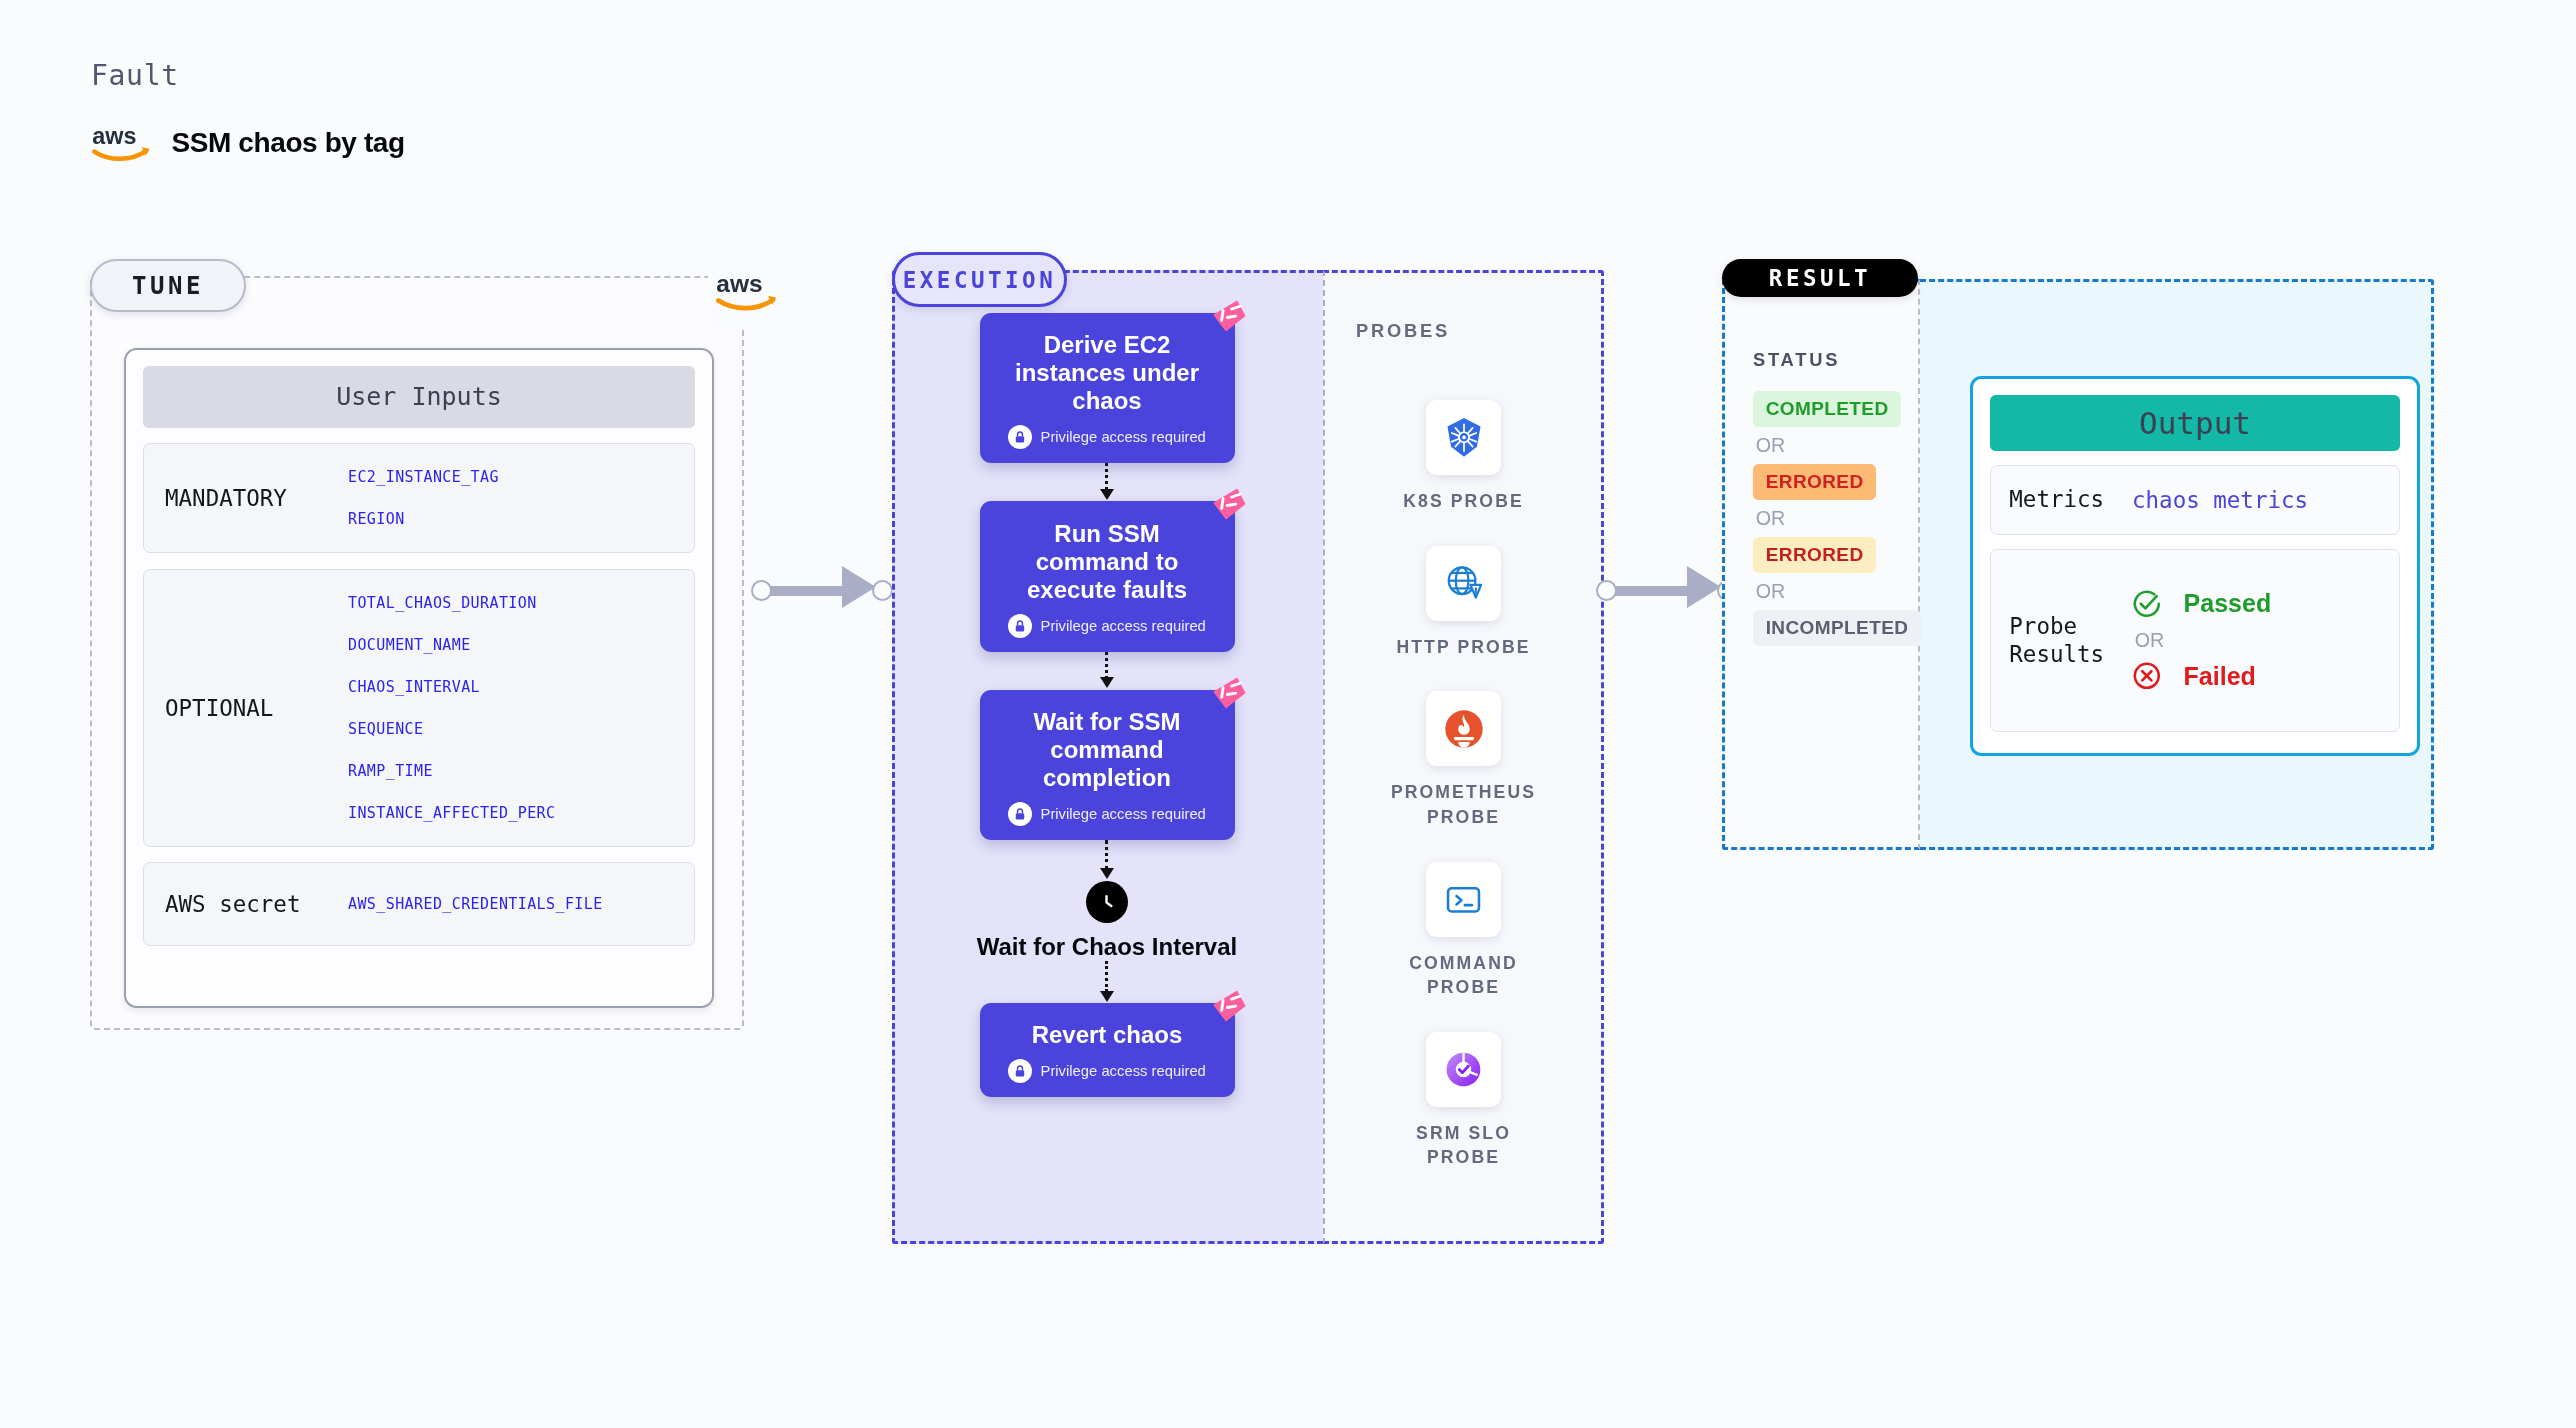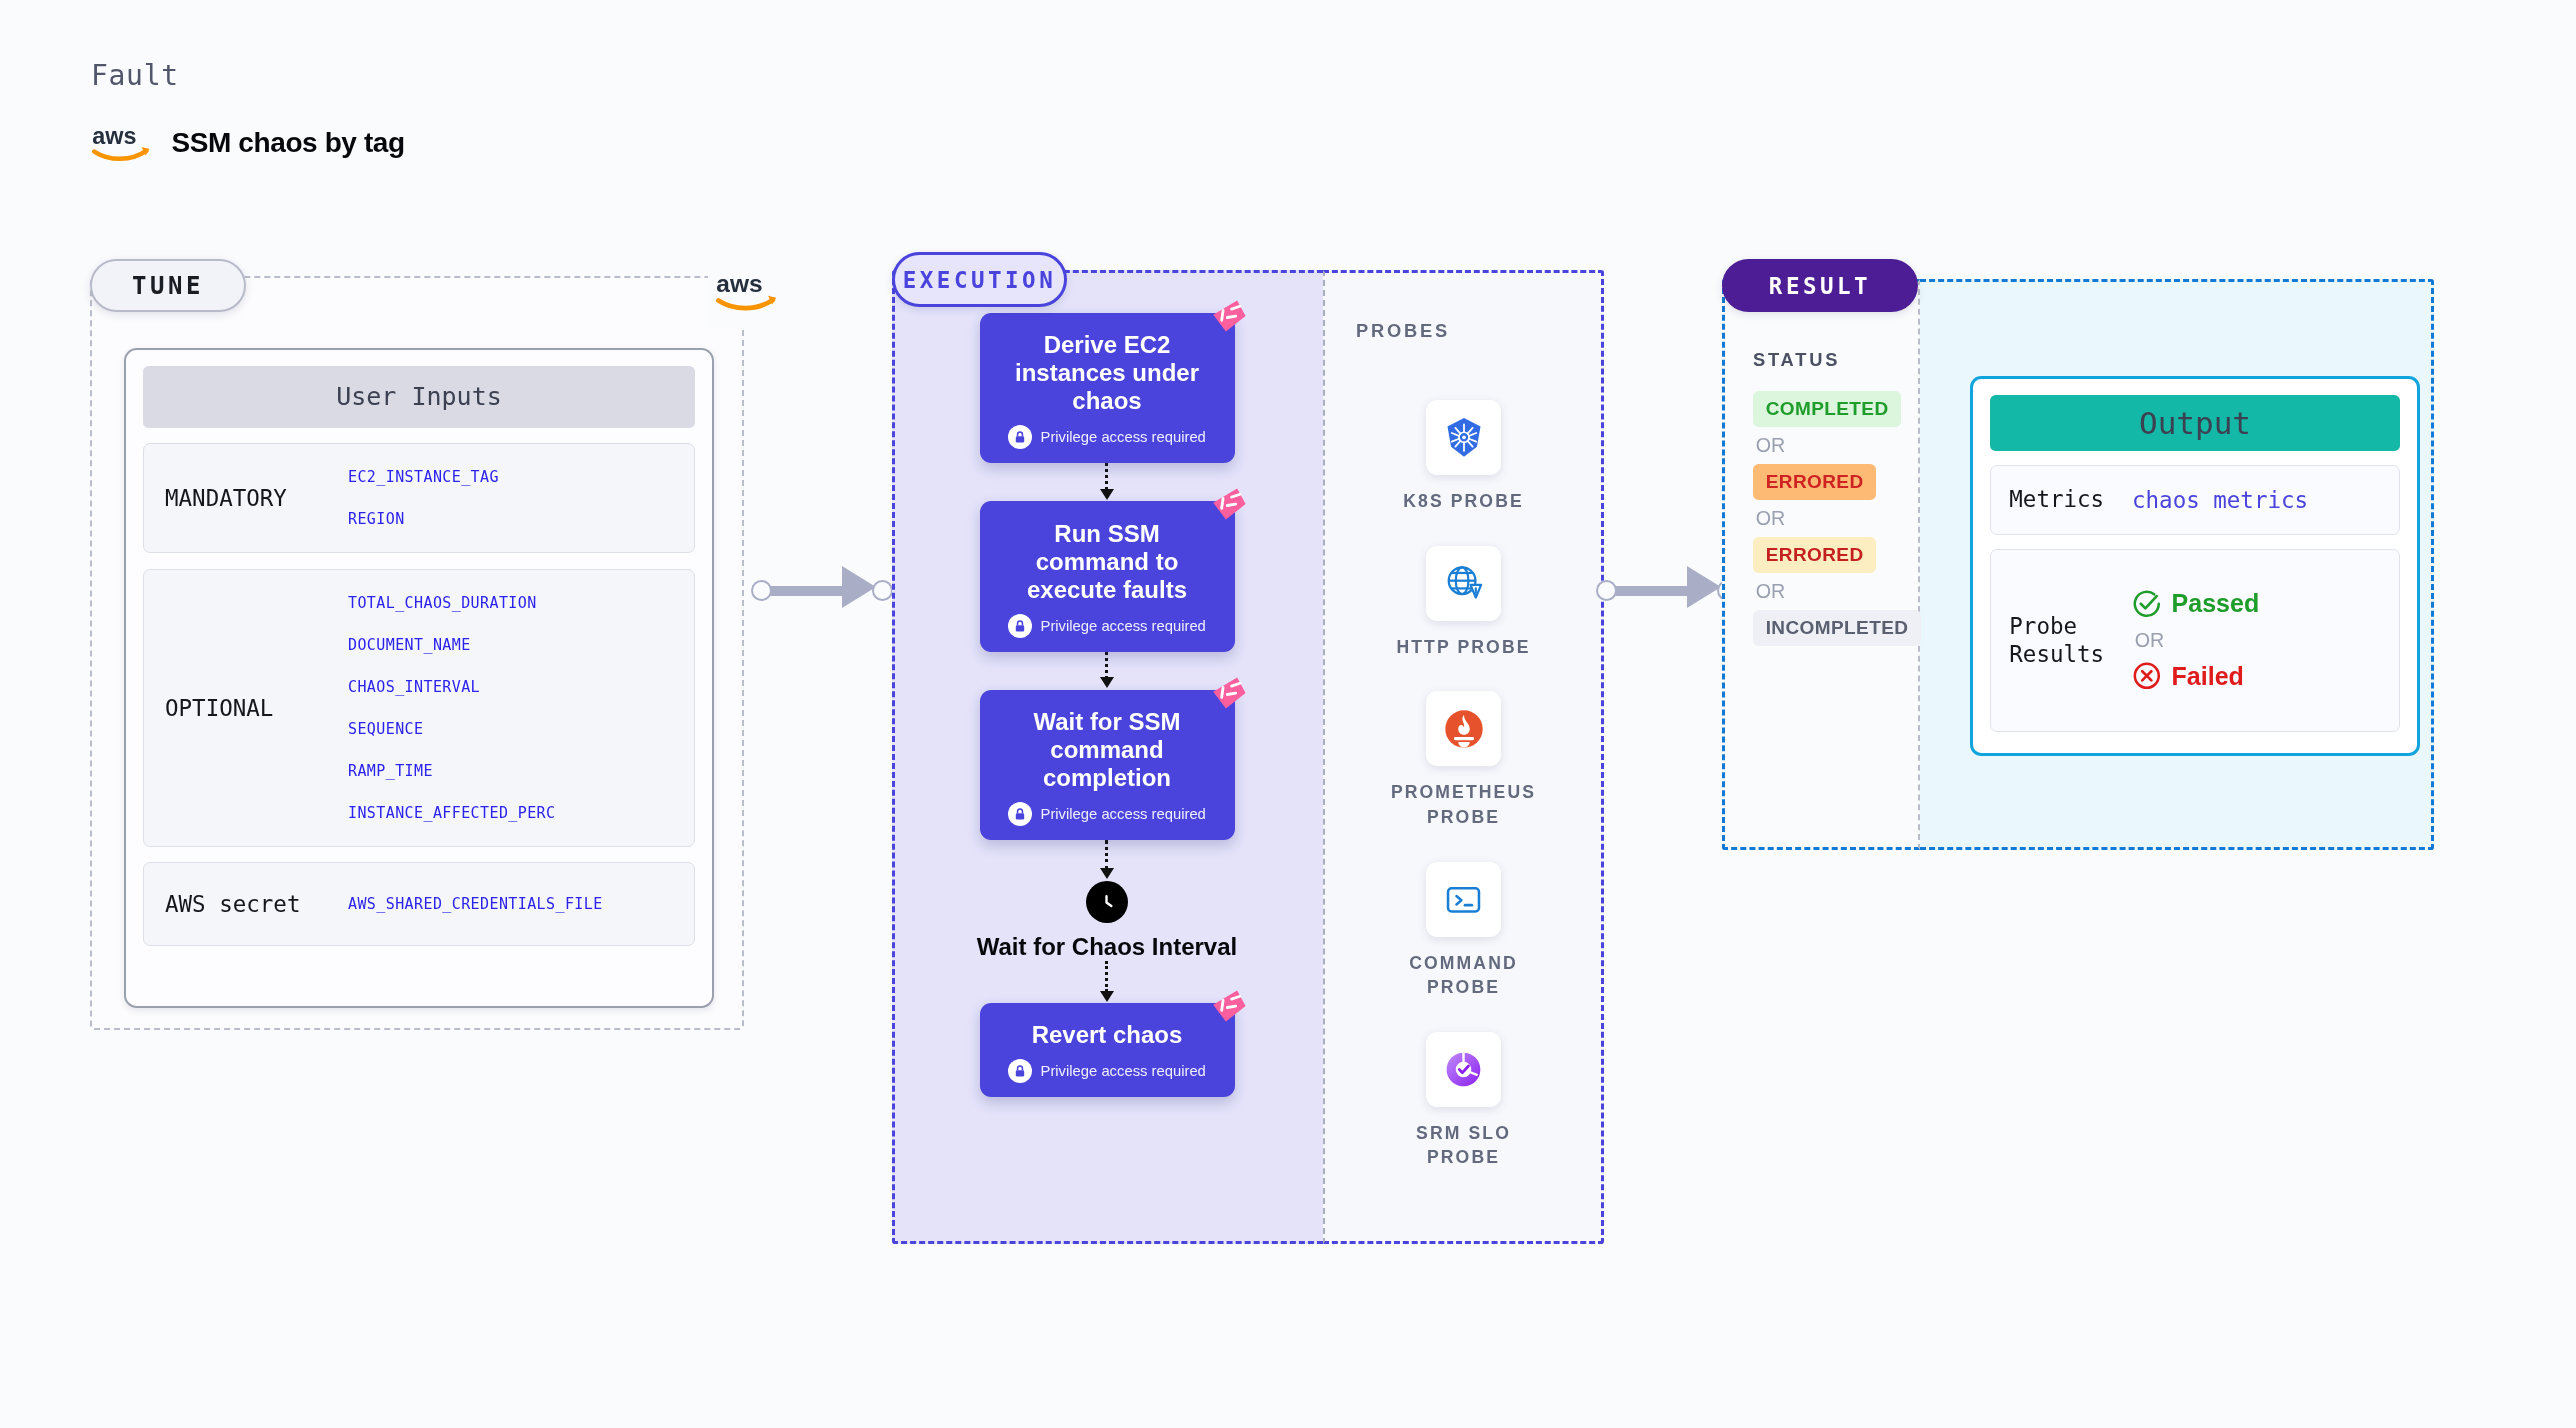--- a/index.html
+++ b/index.html
@@ -159,21 +159,21 @@
     position: absolute; left: 0; top: 19.7px; width: 198px; height: 571px;
     border: 3.5px dashed #1279d4; border-right: 2.1px dashed #b9bdca;
     background: #fafbfd; border-radius: 2.8px 0 0 2.8px;
   }
   #result-out-body {
     position: absolute; left: 198px; top: 19.7px; width: 514px; height: 571px;
     border: 3.5px dashed #1279d4; border-left: none;
     background: #eaf8fd; border-radius: 0 2.8px 2.8px 0;
   }
   #result-tab {
-    width: 196px; height: 53px; background: #4c1d95; border: none;
+    width: 196px; height: 38px; background: #000000; border: none;
   }
   #result-tab .tab-text { font-size: 22.5px; color: #fff; }
   #status-label {
     position: absolute; left: 31px; top: 90px;
     font-size: 18.3px; font-weight: 700; color: #4b5163; letter-spacing: 2.8px;
   }
   .status-stack {
     position: absolute; left: 31px; top: 132px;
     display: flex; flex-direction: column; align-items: flex-start; gap: 7px;
   }
@@ -199,21 +199,21 @@
   .out-key {
     width: 141px; flex: none; padding-left: 18.3px;
     font-family: "DejaVu Sans Mono", monospace; font-size: 22.5px;
     color: #15171d; line-height: 1.25;
   }
   .out-val-link {
     font-family: "DejaVu Sans Mono", monospace; font-size: 22.5px; color: #4a43dc;
   }
   #probe-results-row { align-items: center; min-height: 183px; }
   .probe-res-stack { display: flex; flex-direction: column; gap: 9.9px; }
-  .res-line { display: flex; align-items: center; gap: 10px; }
+  .res-line { display: flex; align-items: center; gap: 22px; }
   .res-text { font-size: 25px; font-weight: 700; }
 
   
   .connector { position: absolute; }
   .conn-line { position: absolute; height: 9.9px; background: #a9aec6; top: 4.9px; }
   .conn-circle {
     position: absolute; width: 21px; height: 21px; border-radius: 50%;
     background: #fafbfd; border: 2.8px solid #a9aec6; top: -0.7px;
   }
   .conn-head {

